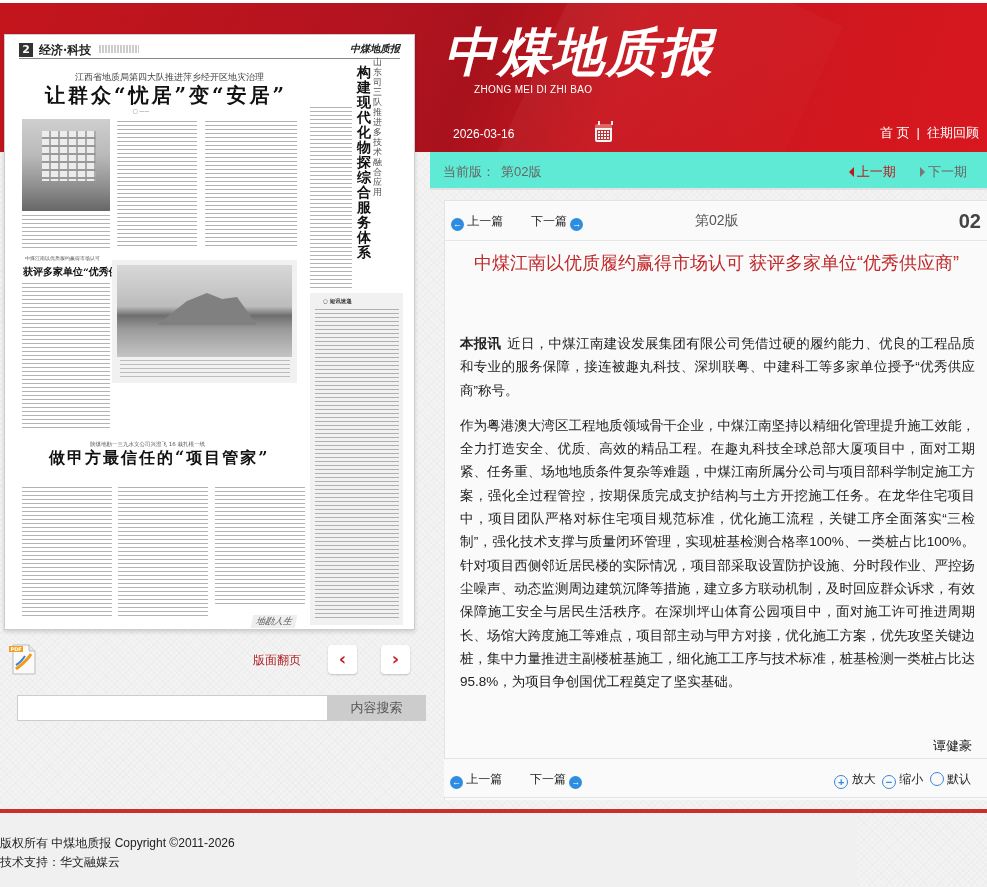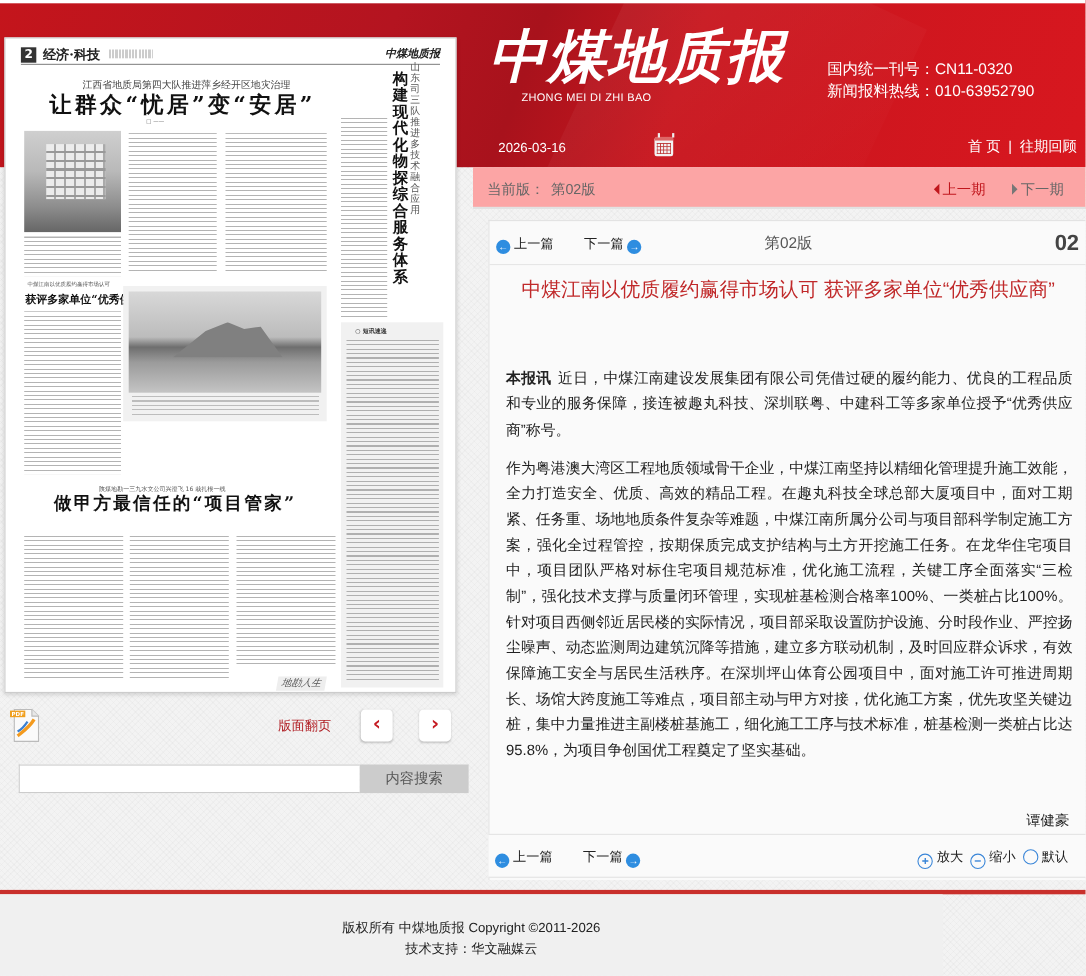--- a/index.html
+++ b/index.html
@@ -62,21 +62,21 @@
   }
   .top-links {
     position: absolute; right: 8px; top: 124px; color: #fff; font-size: 13px;
     font-family: "Liberation Sans", sans-serif;
   }
   .top-links a { color: #fff; text-decoration: none; }
   .top-links .sep { margin: 0 7px; }
 
   .issue-bar {
     position: absolute; left: 430px; top: 152px; width: 557px; height: 38px;
-    background: #fca5a5; border-bottom: 2px solid #e2e2e2;
+    background: #5eead4; border-bottom: 2px solid #e2e2e2;
   }
   .current-edition {
     position: absolute; left: 13px; top: 11px; font-size: 13px; color: #666;
     font-family: "Liberation Sans", sans-serif;
   }
   .current-edition .val { margin-left: 6px; }
   .issue-nav { position: absolute; right: 20px; top: 11px; font-size: 13px; }
   .issue-nav a { text-decoration: none; margin-left: 20px; font-family: "Liberation Sans", sans-serif; }
   .issue-nav .prev-issue { color: #c0161c; }
   .issue-nav .next-issue { color: #666; }
@@ -254,35 +254,31 @@
   .zoom-tools span.btn { margin-left: 3px; cursor: pointer; }
   .zc {
     display: inline-block; width: 14px; height: 14px; border-radius: 50%; border: 1px solid #3a86d8;
     color: #3a86d8; font-size: 11px; line-height: 12px; text-align: center; vertical-align: -3px;
     font-weight: bold;
   }
 
   .footer-rule { position: absolute; left: 0; top: 809px; width: 987px; height: 4px; background: #c9302c; }
   .footer {
     position: absolute; left: 0; top: 813px; width: 857px; height: 74px; background: #f0f0f0;
-    text-align: center; font-size: 12px; color: #222; font-family: "Liberation Sans", sans-serif;
+    text-align: left; font-size: 12px; color: #222; font-family: "Liberation Sans", sans-serif;
   }
   .footer .l1 { position: absolute; left: 0; right: 0; top: 22px; }
   .footer .l2 { position: absolute; left: 0; right: 0; top: 41px; }
 </style>
 </head>
 <body>
 
 <div class="top-banner">
   <div class="logo">中煤地质报</div>
   <div class="logo-pinyin">ZHONG MEI DI ZHI BAO</div>
-  <div class="pub-info">
-    <div>国内统一刊号：CN11-0320</div>
-    <div>新闻报料热线：010-63952790</div>
-  </div>
   <div class="issue-date">2026-03-16</div>
   <div class="calendar-icon"></div>
   <div class="top-links">
     <a href="#">首 页</a><span class="sep">|</span><a href="#">往期回顾</a>
   </div>
 </div>
 
 <div class="issue-bar">
   <div class="current-edition">
     <span>当前版：</span><span class="val">第02版</span>

